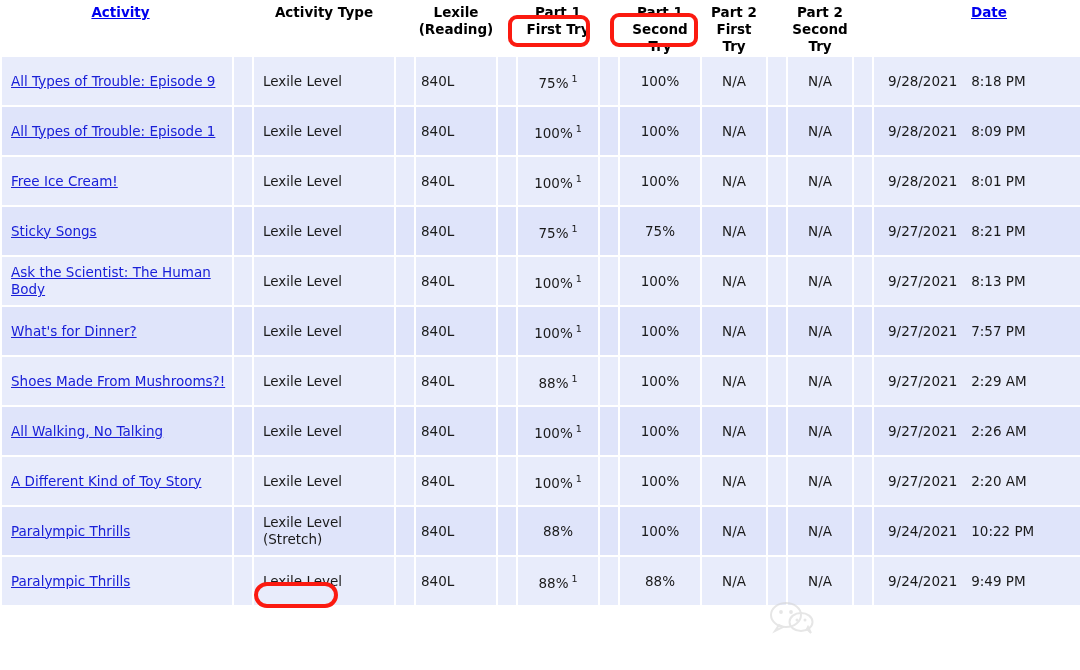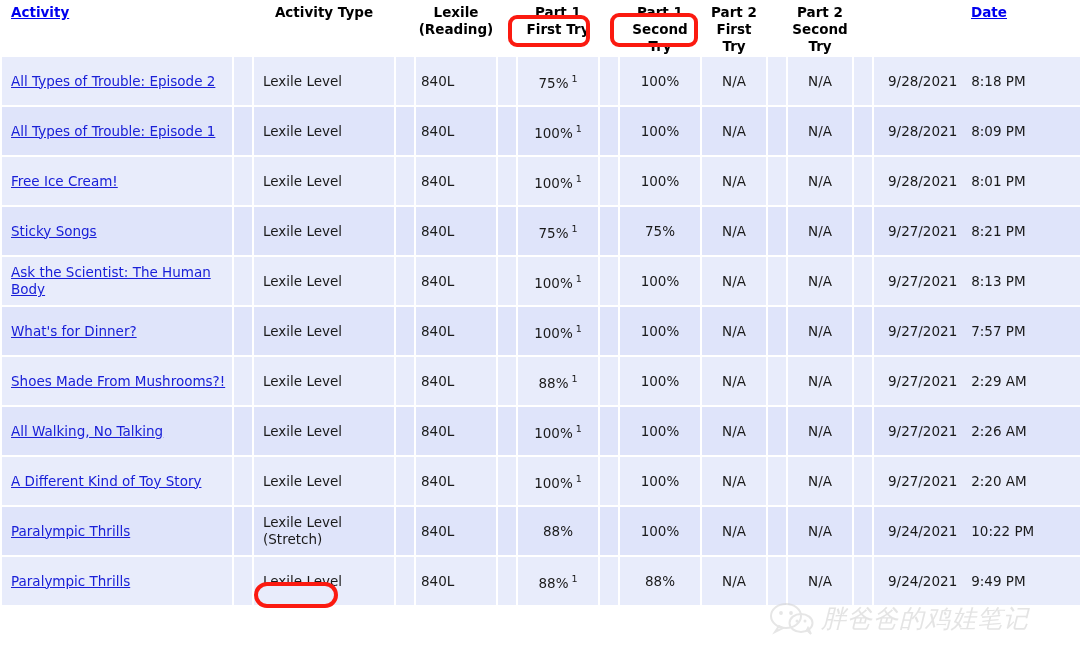--- a/index.html
+++ b/index.html
@@ -53,21 +53,21 @@
     font-weight: bold;
     color: #000000;
     vertical-align: top;
     padding: 2px 2px 0 2px;
     line-height: 17px;
     text-align: center;
     height: 48px;
     box-sizing: border-box;
   }
   thead th.left {
-    text-align: left;
+    text-align: center;
     padding-left: 9px;
   }
   thead th.spacer { padding: 0; }
 
   a.hdr-link {
     color: #0000EE;
     text-decoration: underline;
     font-weight: bold;
     font-size: 13.5px;
   }
@@ -209,21 +209,21 @@
         <th class="spacer"></th>
 
         <th>
           <a class="hdr-link" href="#">Date</a>
         </th>
       </tr>
     </thead>
 
     <tbody id="table-body">
         <tr>
-          <td class="cell-activity"><a class="rowlink" href="#">All Types of Trouble: Episode 2</a></td>
+          <td class="cell-activity"><a class="rowlink" href="#">All Types of Trouble: Episode 9</a></td>
           <td class="spacer"></td>
           <td class="cell-type">
             <div>Lexile Level</div>
           </td>
           <td class="spacer"></td>
           <td class="cell-lexile"><span>840L</span></td>
           <td class="spacer"></td>
           <td class="cell-num"><span>75%</span><sup class="marker">1</sup></td>
           <td class="spacer"></td>
           <td class="cell-num"><span>100%</span></td>
@@ -427,16 +427,15 @@
         <ellipse cx="16" cy="13" rx="15" ry="12" fill="none" stroke="#d2d2d2" stroke-width="2"></ellipse>
         <path d="M9 23 L5 29 L13 25 Z" fill="none" stroke="#d2d2d2" stroke-width="2"></path>
         <circle cx="11" cy="10" r="1.9" fill="#d2d2d2"></circle>
         <circle cx="21" cy="10" r="1.9" fill="#d2d2d2"></circle>
         <ellipse cx="31" cy="20" rx="11.5" ry="9" fill="none" stroke="#d2d2d2" stroke-width="2"></ellipse>
         <path d="M37 27 L41 31 L38 25 Z" fill="none" stroke="#d2d2d2" stroke-width="2"></path>
         <circle cx="27" cy="18" r="1.5" fill="#d2d2d2"></circle>
         <circle cx="35" cy="18" r="1.5" fill="#d2d2d2"></circle>
       </svg>
     </span>
-    <span class="wm-text">胖爸爸的鸡娃笔记</span>
   </div>
 
 </div>
 
 </body></html>

